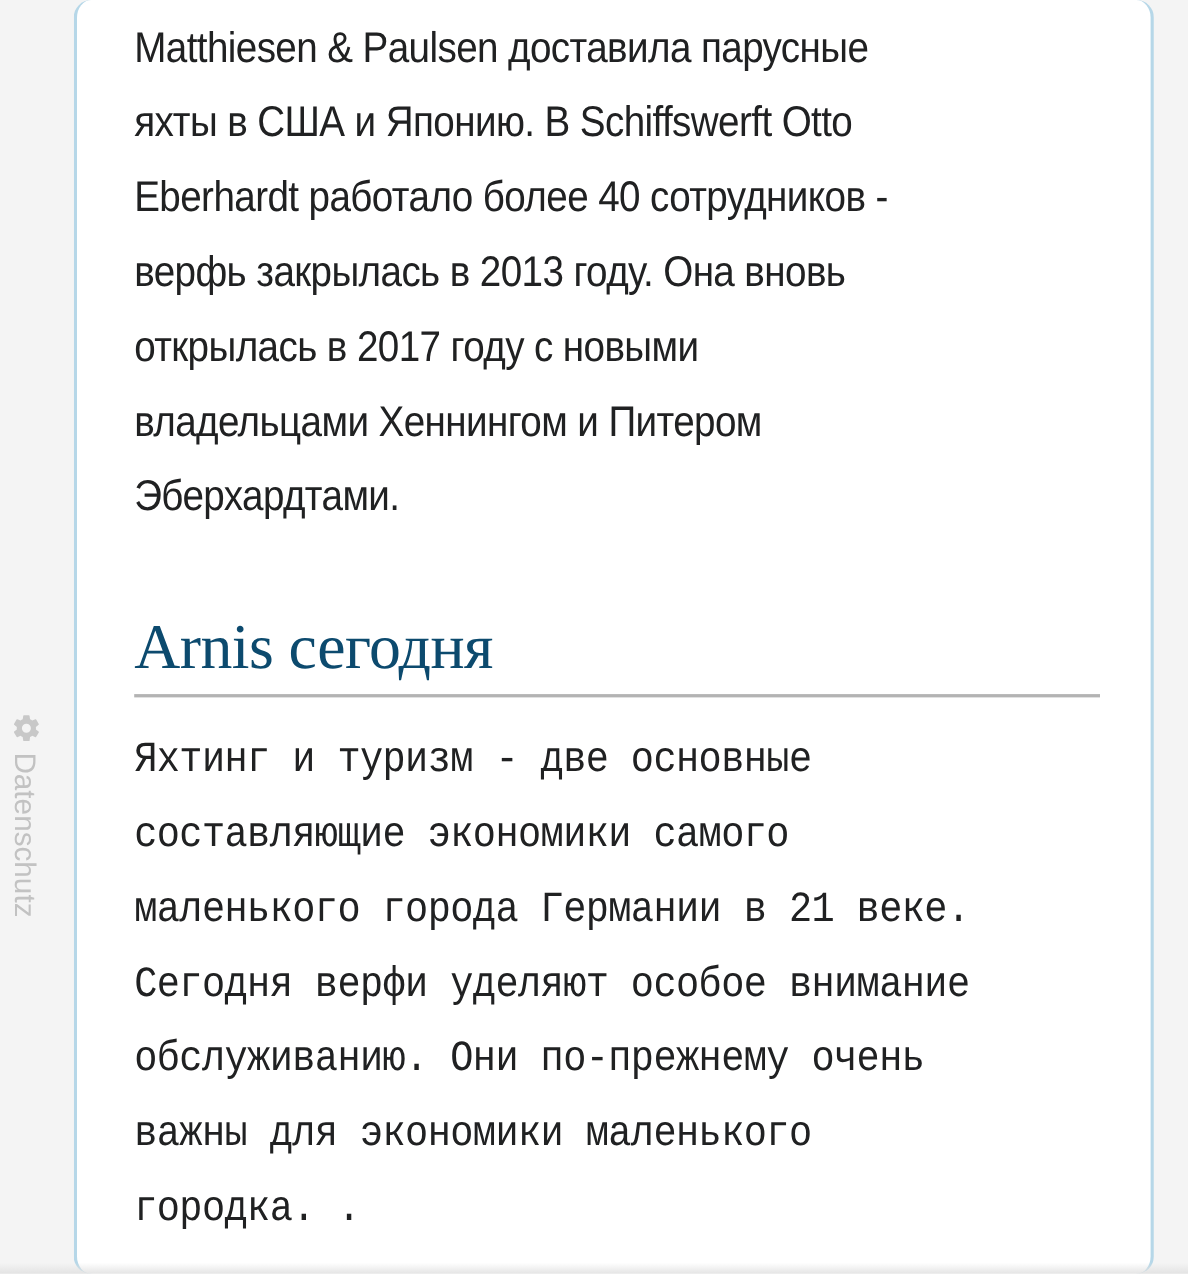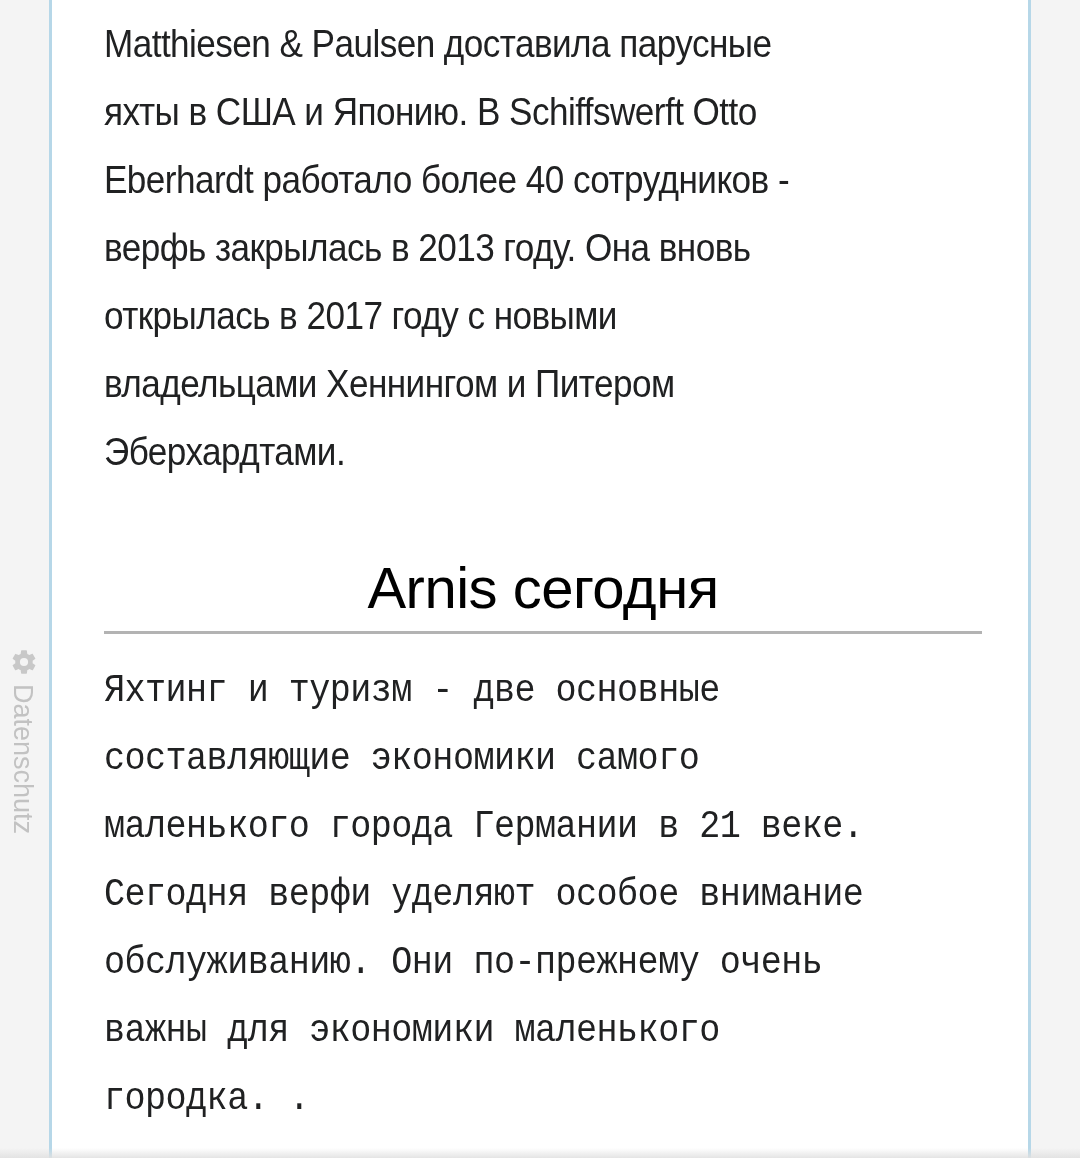--- a/index.html
+++ b/index.html
@@ -11,27 +11,28 @@
       background: #f4f4f4;
     }
     .page {
       position: relative;
       width: 1080px;
       height: 1158px;
       background: #f4f4f4;
     }
     .content {
       position: absolute;
-      left: 49px;
+      left: 67px;
       top: 0;
       width: 976px;
       height: 1158px;
       background: #ffffff;
       border-left: 3px solid #b6d7e8;
       border-right: 3px solid #b6d7e8;
+      border-radius: 16px;
     }
     .text-block {
       position: absolute;
       left: 52px;
       width: 880px;
       font-family: "Liberation Sans", "DejaVu Sans", sans-serif;
       font-size: 39px;
       color: #202122;
       letter-spacing: -0.6px;
       line-height: 68px;
@@ -42,26 +43,25 @@
       transform: scaleX(0.9);
       transform-origin: left center;
     }
     .p1 { top: 10px; }
     .p2 { top: 657px; font-family: Liberation Mono, monospace; }
     .heading {
       position: absolute;
       left: 52px;
       top: 548px;
       width: 878px;
-      font-family: Liberation Sans, sans-serif;
+      font-family: Liberation Serif, serif;
       font-size: 58px;
       line-height: 80px;
-      color: #000000;
+      color: #0c4a6e;
       letter-spacing: -0.5px;
-      text-align: center;
     }
     .heading-rule {
       position: absolute;
       left: 52px;
       top: 631px;
       width: 878px;
       height: 3px;
       background: #b3b3b3;
     }
     .privacy-tab {

